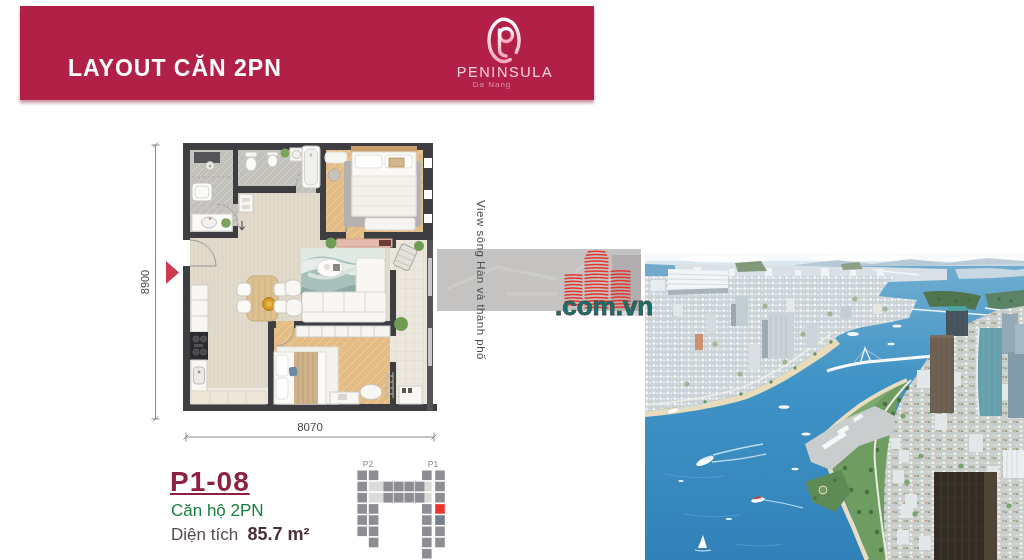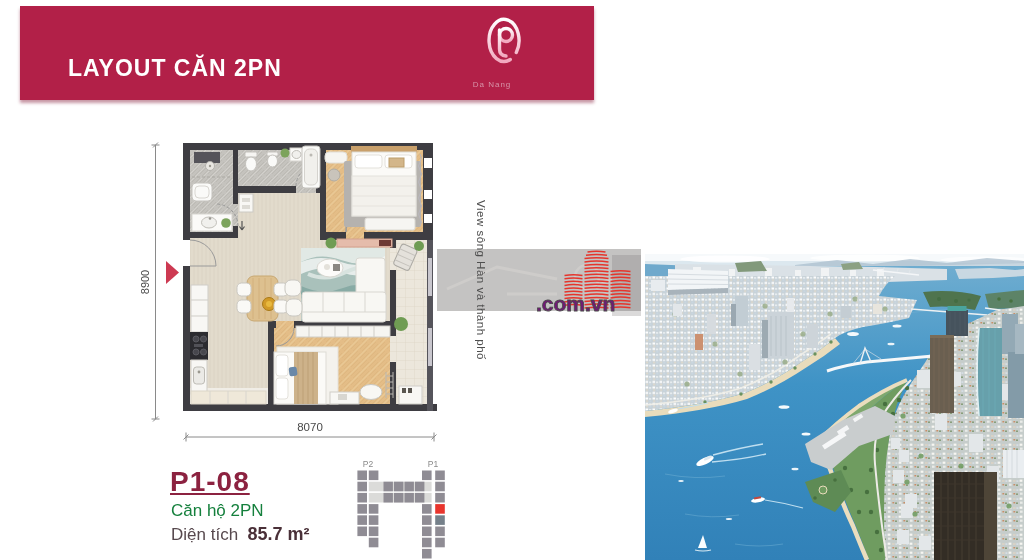--- a/index.html
+++ b/index.html
@@ -22,20 +22,21 @@
           <stop offset="1" stop-color="#F2A9BF"></stop>
       </linearGradient>
     </defs>
     <g fill="none" stroke="url(#pg)" stroke-width="3.4" stroke-linecap="round">
       <path d="M28.3,42.5 A 15 21 0 1 1 34.3,35.5"></path>
       <circle cx="24" cy="18" r="6.5"></circle>
       <path d="M17.5,13 V32 q0,6.5 6.5,7"></path>
     </g>
   </svg>
 
+  <div class="abs" style="left:430px;top:64px;width:150px;text-align:center;font-size:14.5px;letter-spacing:1.6px;color:#F1D2DB;">PENINSULA</div>
 
   <div class="abs" style="left:417px;top:80px;width:150px;text-align:center;font-size:8px;letter-spacing:1px;color:#D793A8;">Da Nang</div>
 
   <svg class="abs" style="left:140px;top:135px;" width="320" height="310" viewBox="140 135 320 310">
     <defs>
       <pattern id="wood" width="9" height="9" patternUnits="userSpaceOnUse">
         <rect width="9" height="9" fill="#E4BD87"></rect>
         <path d="M-1,5.5 L5.5,-1 M3.5,10 L10,3.5" stroke="#EDD1A0" stroke-width="1"></path>
         <path d="M-1,8 L8,-1 M1,10 L10,1" stroke="#D8B37C" stroke-width="0.55"></path>
       </pattern>
@@ -361,21 +362,21 @@
       </svg>
   </div>
 
   <div class="abs" style="left:481px;top:280px;width:0;height:0;z-index:1;">
     <span style="position:absolute;transform:translate(-50%,-50%) rotate(90deg);white-space:nowrap;font-size:11.5px;color:#4F4F4F;letter-spacing:0.5px;">View sông Hàn và thành phố</span>
   </div>
 
   <div class="abs" style="left:612px;top:255px;width:29px;height:61px;background:rgba(125,123,121,0.28);"></div>
 
 
-  <div class="abs" style="z-index:3;left:536px;top:293px;font-size:21px;font-weight:bold;color:#701a75;-webkit-text-stroke:0.8px #4A4A4A;line-height:1;">.com.vn</div>
+  <div class="abs" style="z-index:3;left:555px;top:293px;font-size:26px;font-weight:bold;color:#0f766e;-webkit-text-stroke:0.8px #4A4A4A;line-height:1;">.com.vn</div>
 
   <svg class="abs" style="z-index:2;left:563px;top:247px;" width="70" height="64" viewBox="0 0 70 64">
     <g stroke="#E5352C" stroke-width="1.5" fill="none">
       <path d="M1.5,28.5 Q10.5,26.9 19.5,28.5"></path>
       <path d="M1.5,31.8 Q10.5,30.2 19.5,31.8"></path>
       <path d="M1.5,35.1 Q10.5,33.5 19.5,35.1"></path>
       <path d="M1.5,38.4 Q10.5,36.8 19.5,38.4"></path>
       <path d="M1.5,41.7 Q10.5,40.1 19.5,41.7"></path>
       <path d="M1.5,45.0 Q10.5,43.4 19.5,45.0"></path>
       <path d="M1.5,48.3 Q10.5,46.7 19.5,48.3"></path>

